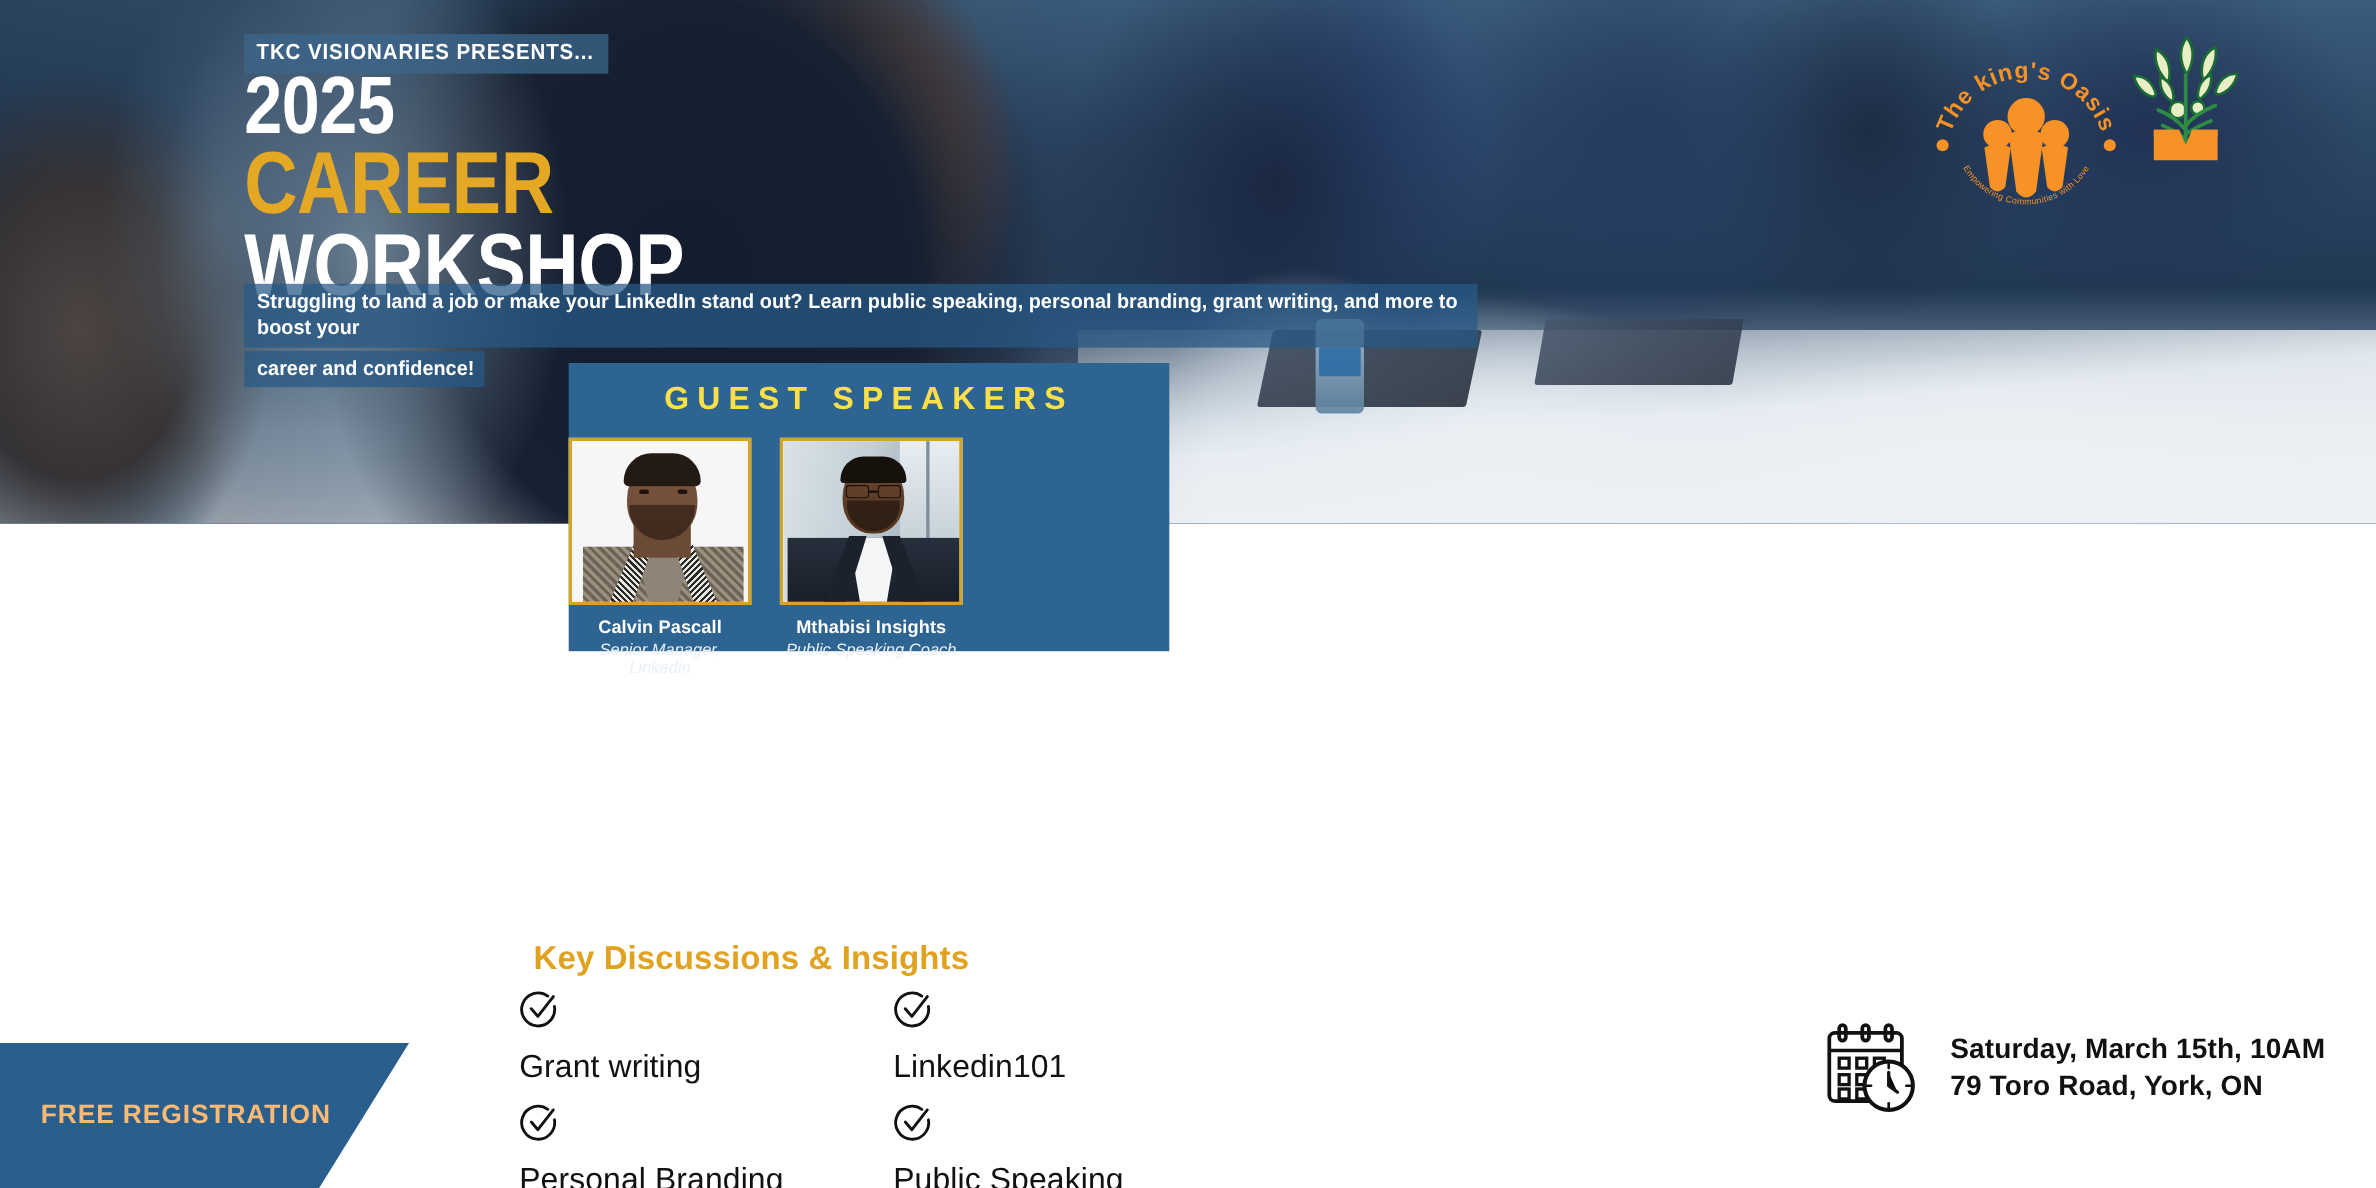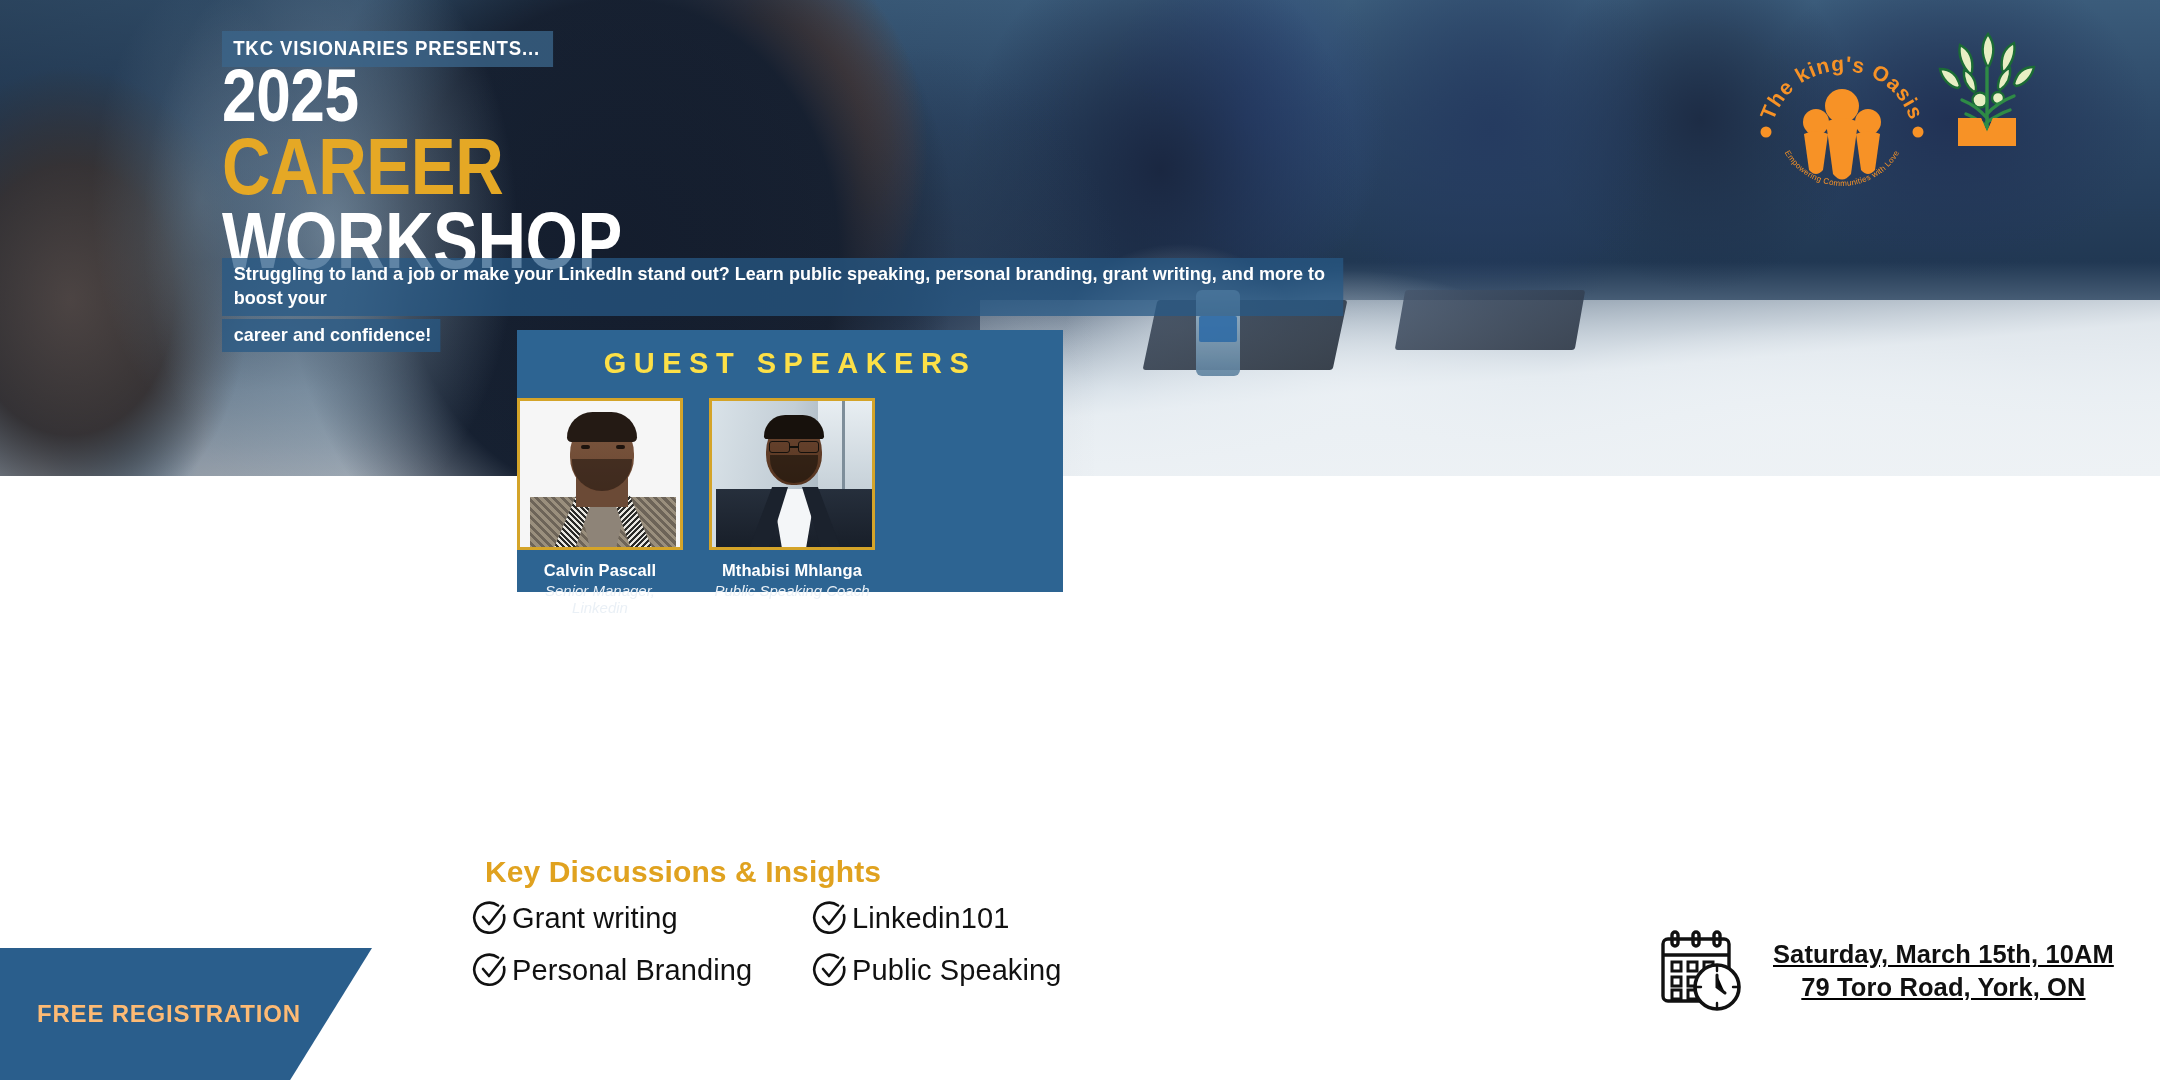--- a/index.html
+++ b/index.html
@@ -139,27 +139,27 @@
   .por2 .lapL { position:absolute; left:34px; top:86px; width:42px; height:70px; background:#1b222d;
                 clip-path:polygon(62% 0,100% 0,48% 100%,0 100%); }
   .por2 .lapR { position:absolute; left:90px; top:86px; width:42px; height:70px; background:#1b222d;
                 clip-path:polygon(0 0,38% 0,100% 100%,52% 100%); }
 
   
   .keyhead { position:absolute; left:485px; top:855px; color:#E0A21F; font-weight:bold;
              font-size:30px; letter-spacing:.1px; }
   .bullets { position:absolute; left:472px; top:900px; width:900px;
              display:grid; grid-template-columns:340px 340px; row-gap:16px; }
-  .bullet { display:flex; align-items:center; gap:4px; }
+  .bullet { display:flex; gap:18px;flex-direction:column; }
   .bullet .txt { font-size:29px; color:#111; letter-spacing:.1px;
                  font-family:"Liberation Sans", sans-serif; }
 
   
   .dateblk { position:absolute; left:1655px; top:925px; display:flex; align-items:center; gap:26px; }
-  .dtext { text-align:center;text-decoration:underline; }
+  .dtext { text-align:left; }
   .dtext .d1, .dtext .d2 { font-weight:bold; font-size:25.5px; color:#111; line-height:1.28;
                            letter-spacing:.1px; }
 
   
   .freereg { position:absolute; left:0; top:948px; width:372px; height:132px;
              background:#2A5E8C; clip-path:polygon(0 0,100% 0,78% 100%,0 100%); }
   .freereg span { position:absolute; left:37px; top:52px; color:#fdba74; font-weight:bold;
                   font-size:24px; letter-spacing:.8px; }
 </style>
 </head>
@@ -276,21 +276,21 @@
             <div class="head"></div>
               <div class="hair"></div>
             <div class="beard"></div>
             <div class="glass">
                 <i class="l"></i>
                 <i class="r"></i>
                 <b></b>
               </div>
           </div>
         </div>
-        <div class="sp-name">Mthabisi Mhlanga</div>
+        <div class="sp-name">Mthabisi Insights</div>
         <div class="sp-role">Public Speaking Coach</div>
       </div>
 
     </div>
   </div>
 
   <div class="keyhead">Key Discussions &amp; Insights</div>
 
   <div class="bullets">
     <div class="bullet">

